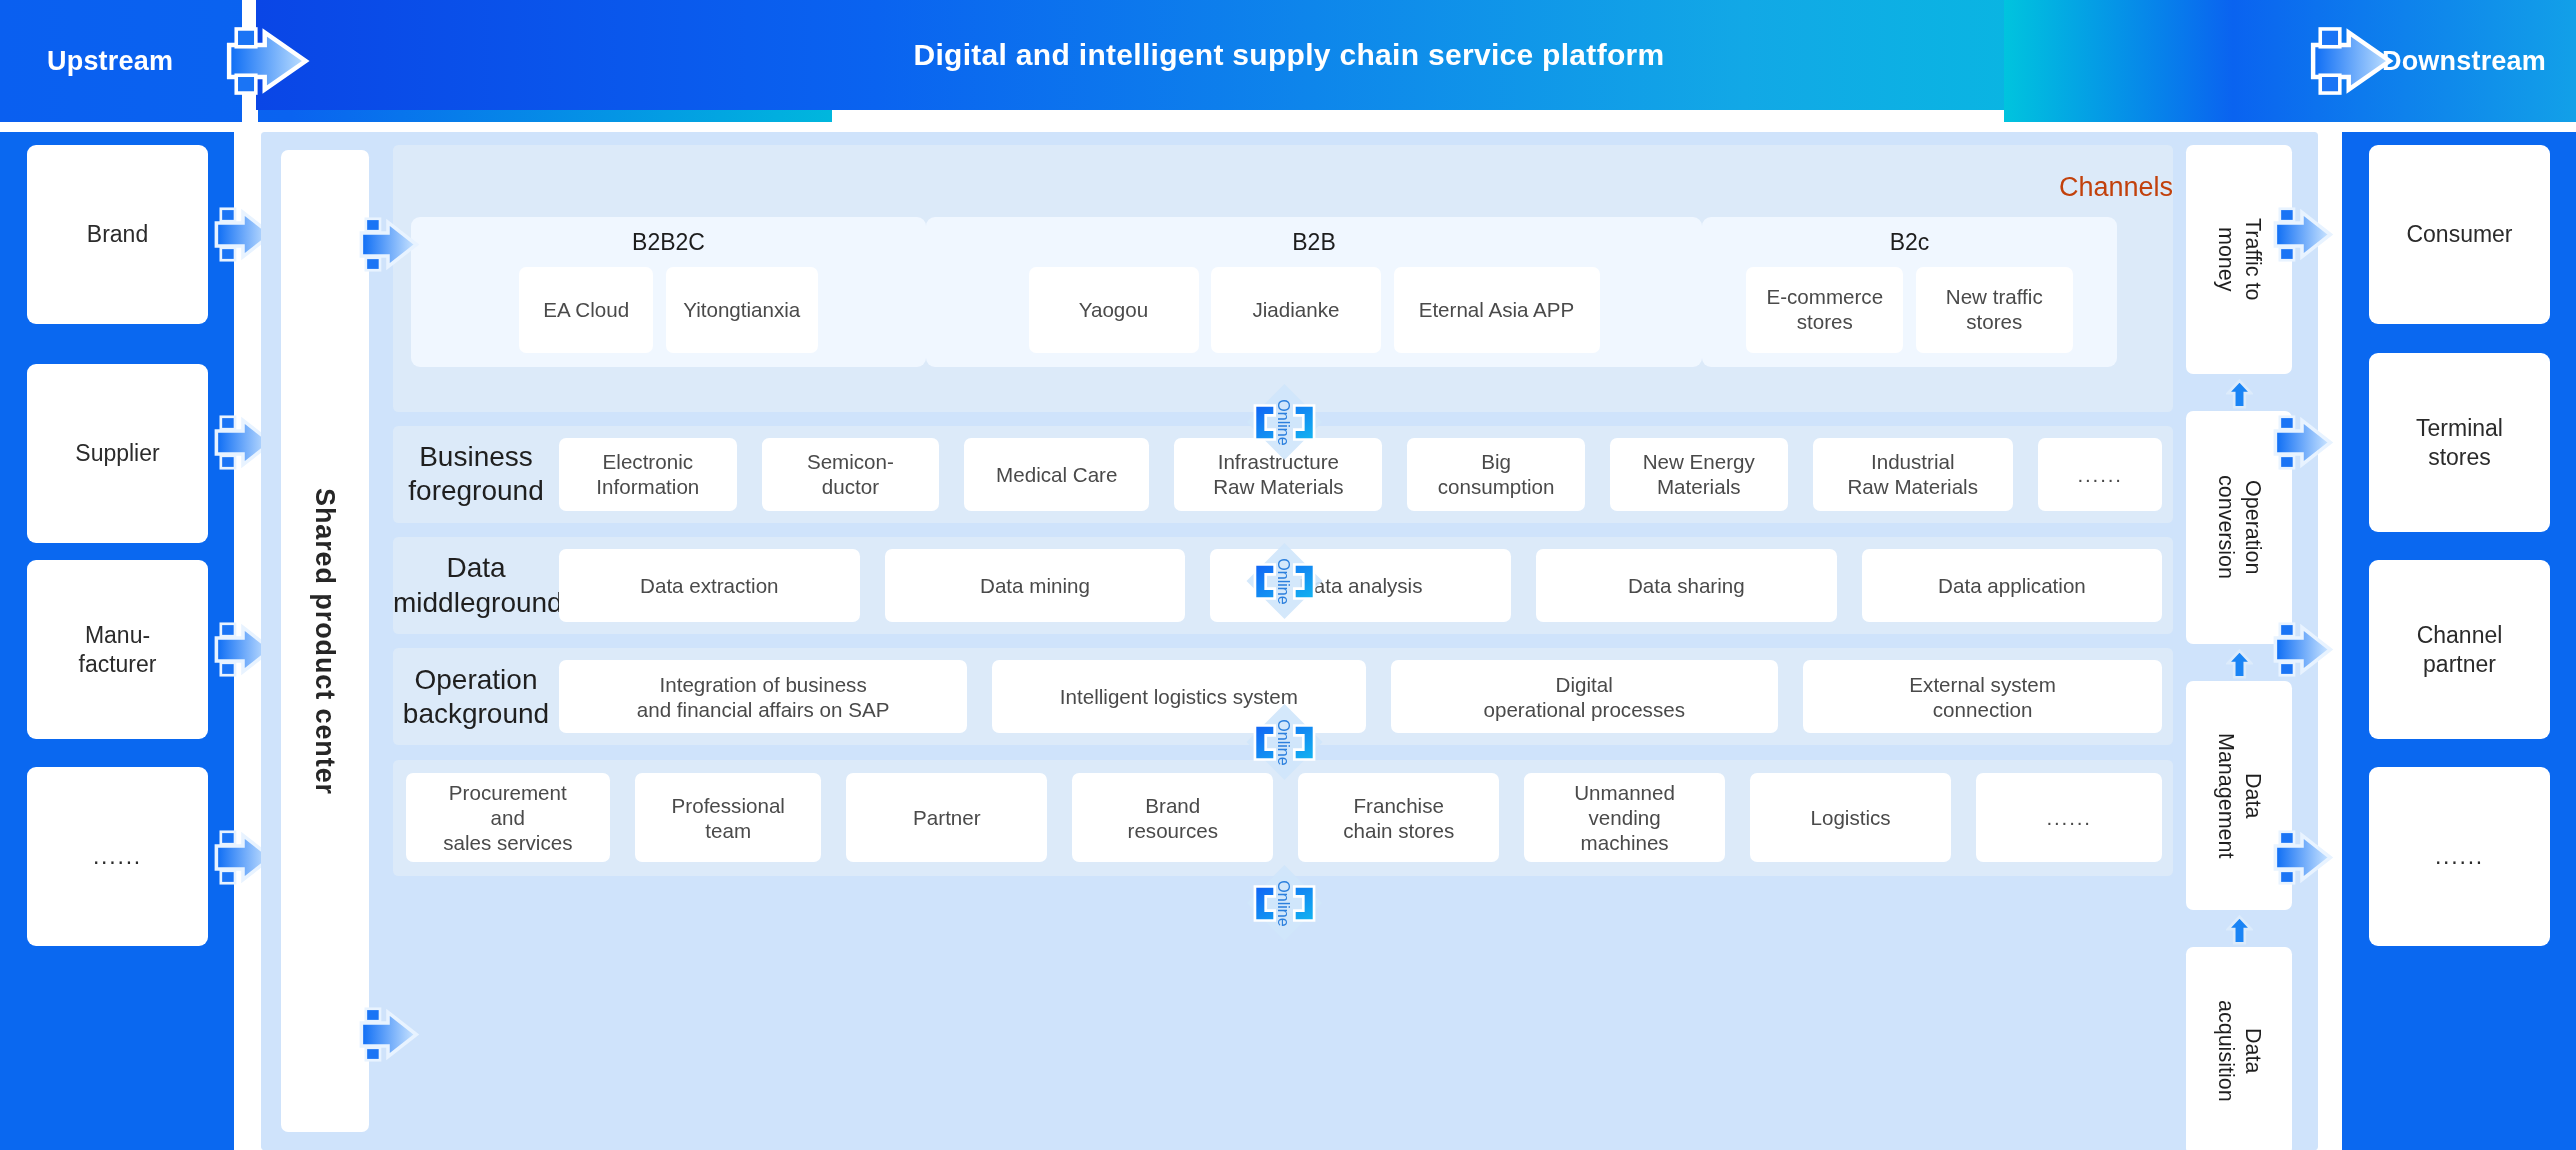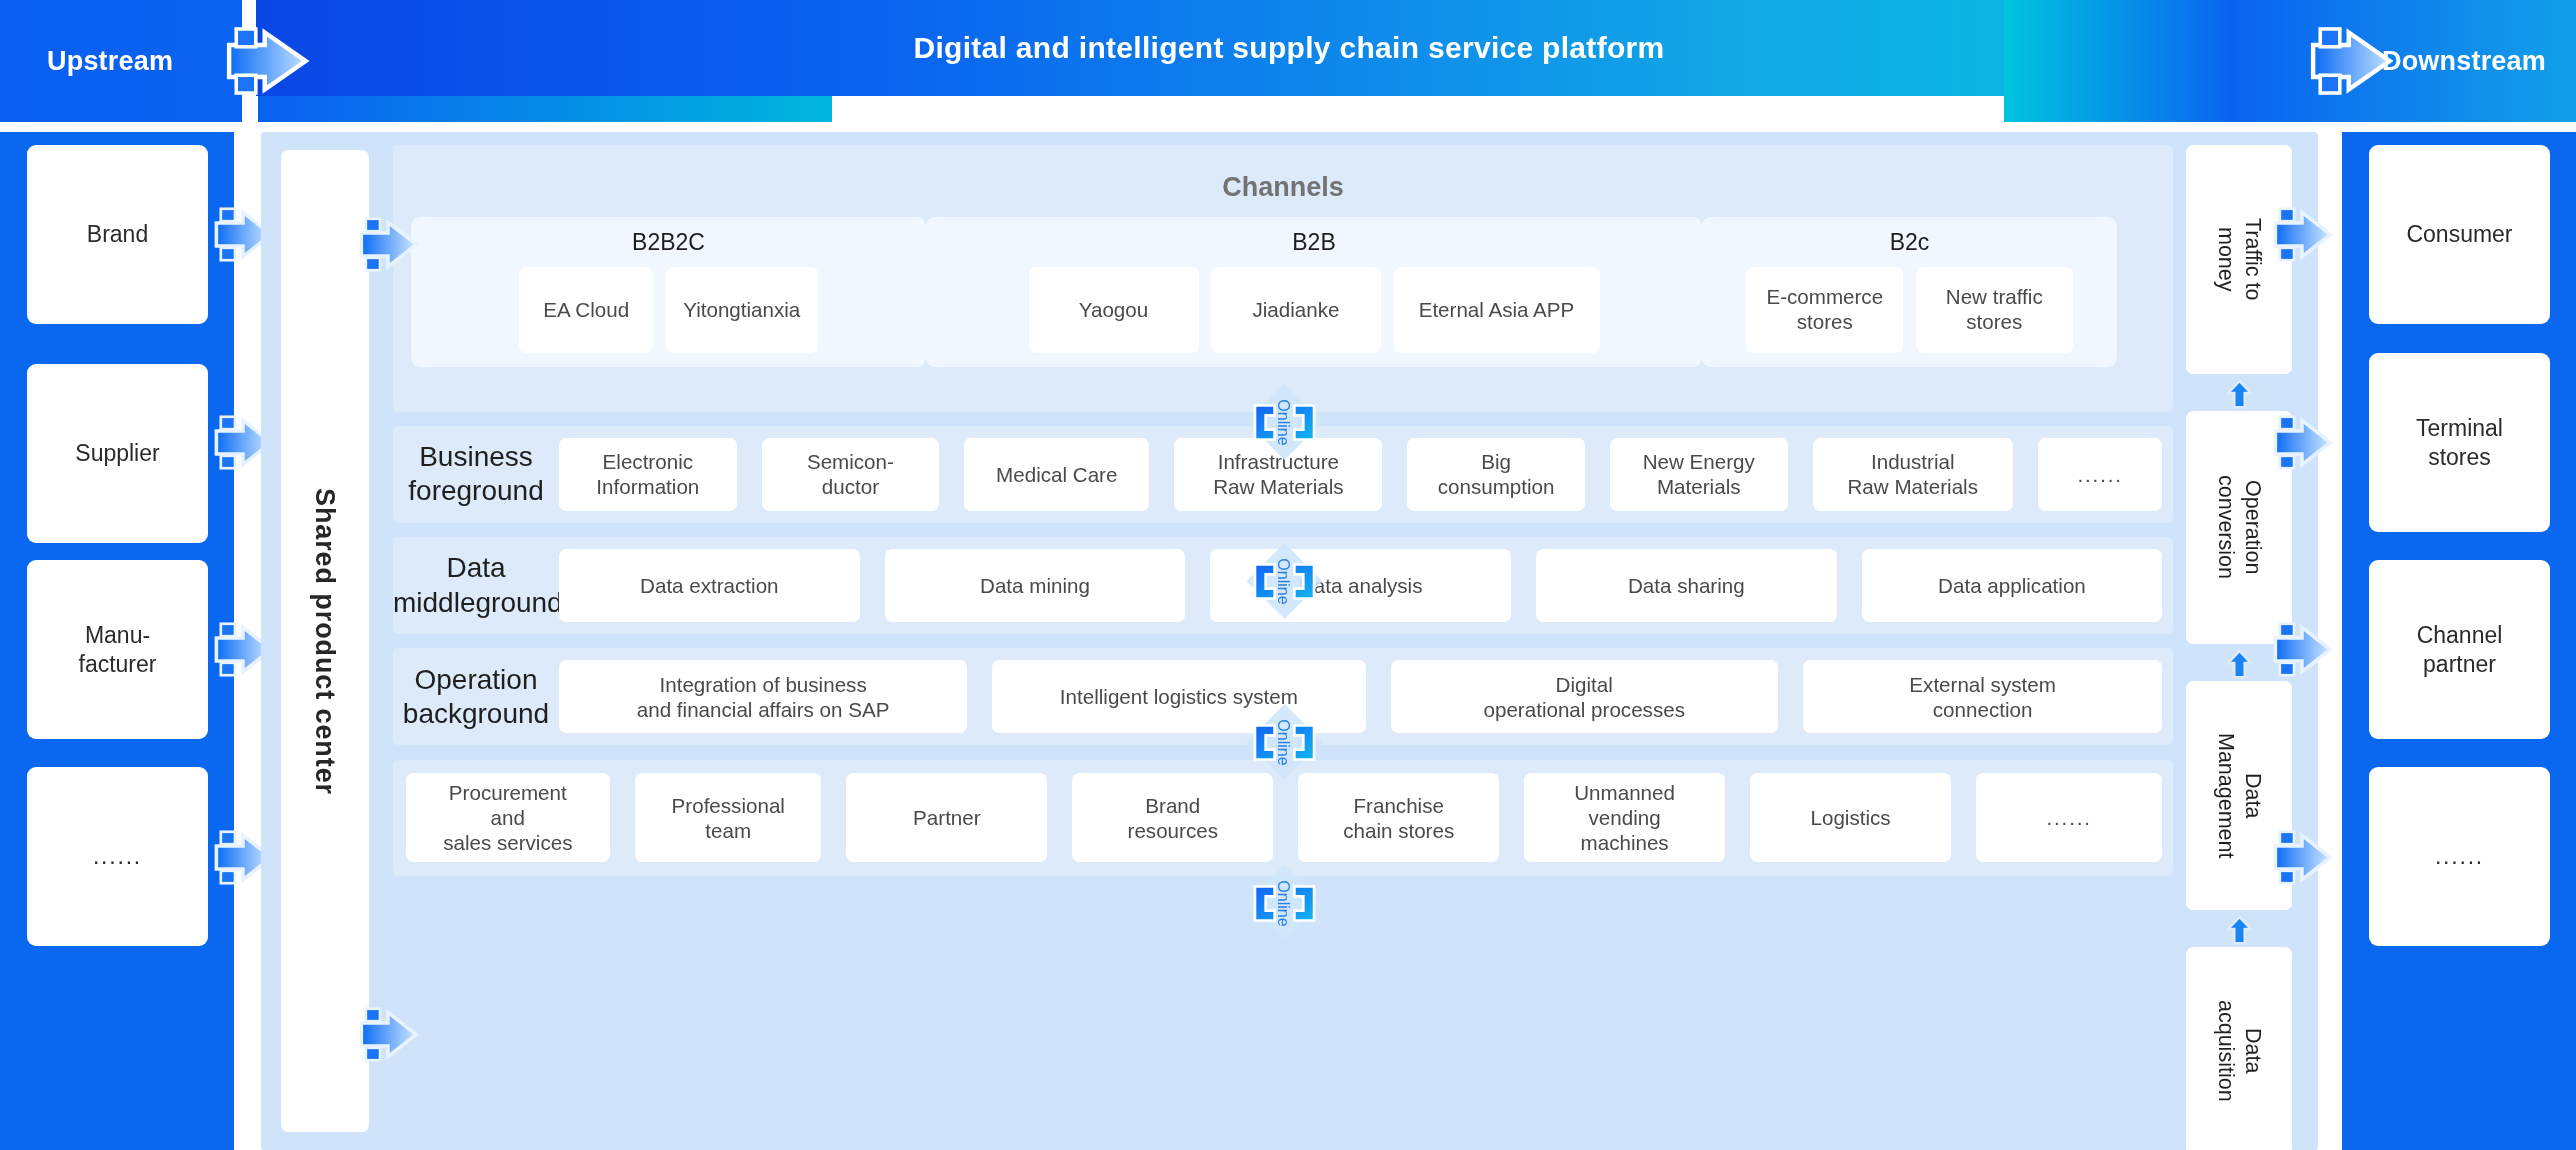--- a/index.html
+++ b/index.html
@@ -16,21 +16,21 @@
   .banner-left {
     position: absolute; left: 0; top: 0; width: 832px; height: 122px;
     background: linear-gradient(90deg, #0a5ff0 0%, #0a63f0 35%, #00b7dd 100%);
     display: flex; align-items: center;
   }
   .banner-left-label {
     color: #ffffff; font-weight: bold; font-size: 27px;
     margin-left: 47px; letter-spacing: 0.2px;
   }
   .banner-center {
-    position: absolute; left: 256px; top: 0; width: 2066px; height: 96px;
+    position: absolute; left: 256px; top: 0; width: 2066px; height: 110px;
     background: linear-gradient(90deg, #0a46e6 0%, #0a63f0 30%, #12a8e6 72%, #00c4de 100%);
     display: flex; align-items: center; justify-content: center;
   }
   .banner-title {
     color: #ffffff; font-weight: bold; font-size: 30px; letter-spacing: 0.3px;
   }
   .banner-right {
     position: absolute; right: 0; top: 0; width: 572px; height: 122px;
     background: linear-gradient(90deg, #00c4de 0%, #0a63f0 40%, #12a0e8 100%);
     display: flex; align-items: center; justify-content: flex-end;
@@ -84,21 +84,21 @@
 
   .row-band {
     position: relative; width: 1780px;
     background: #dceaf9; border-radius: 5.4px; margin-bottom: 14.3px;
     display: flex; align-items: center;
   }
 
   
   .channels { height: 267px; display: block; padding: 0; }
   .channels-title {
-    text-align: center; font-size: 27px; font-weight: bold; color: #737373;
+    text-align: right; font-size: 27px; font-weight: normal; color: #c2410c;
     padding-top: 27px;
   }
   .channels-groups { display: flex; gap: 0; padding: 14.3px 18px 16px 18px; }
   .chan-group {
     background: #f0f7ff; border-radius: 9px; padding: 12.5px 12.5px 14.3px 12.5px;
     display: flex; flex-direction: column; align-items: center;
   }
   .chan-group-title { font-size: 23px; color: #1d1d1d; margin-bottom: 10.7px; }
   .chan-items { display: flex; gap: 12.5px; }
   .chan-item {

